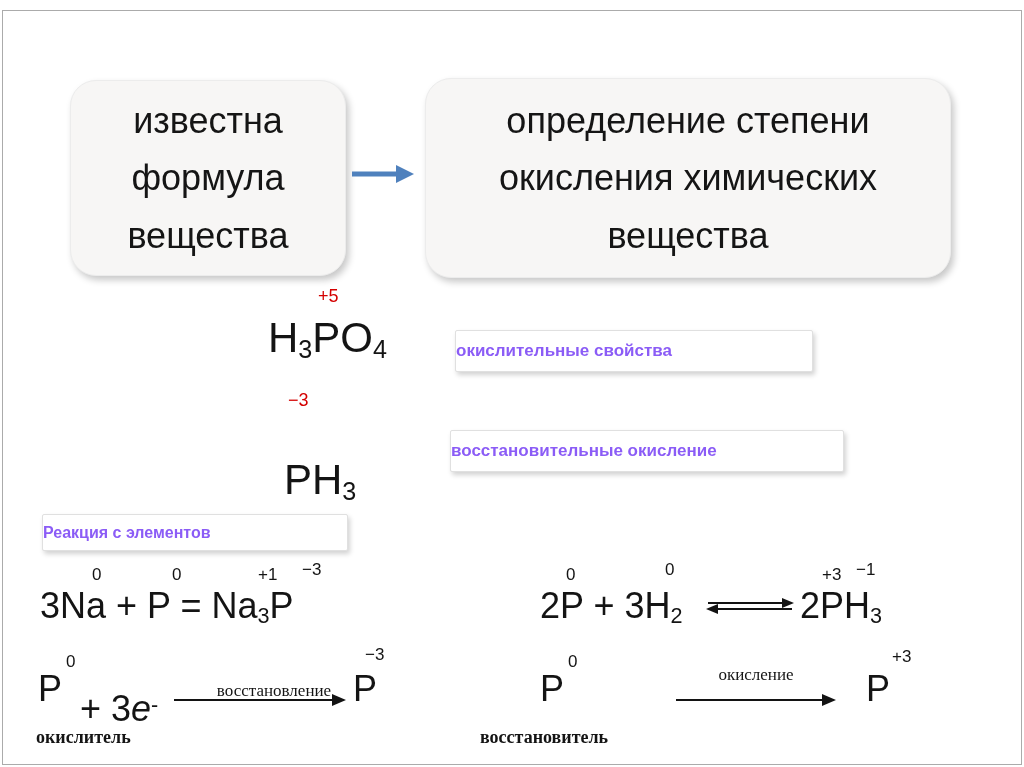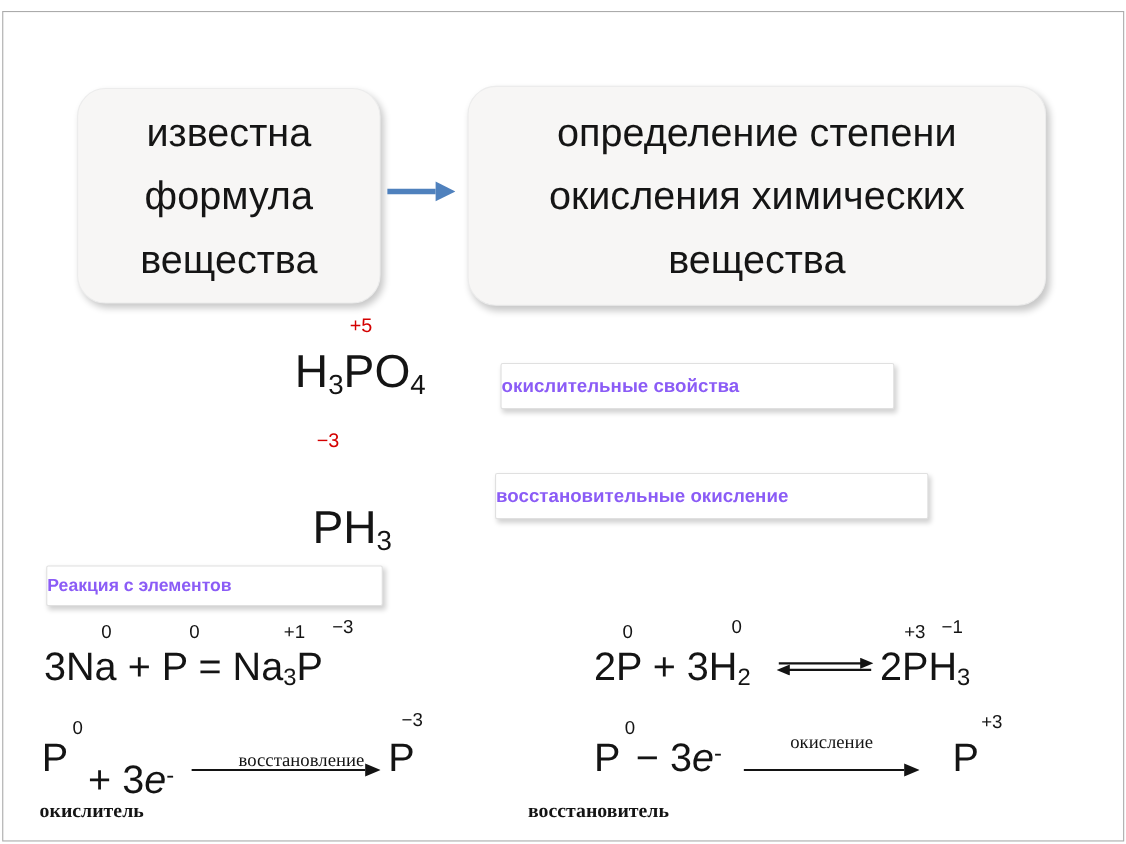--- a/index.html
+++ b/index.html
@@ -138,21 +138,20 @@
   <svg class="abs blk" style="left:174px; top:693px;" width="172" height="14">
     <line x1="0" y1="7" x2="158" y2="7" stroke="currentColor" stroke-width="2"></line>
     <polygon points="158,1 172,7 158,13" fill="currentColor"></polygon>
   </svg>
   <span class="eq" style="left:353px; top:668px;">P</span>
   <span class="ox" style="left:365px; top:645px;">−3</span>
   <div class="role" style="left:36px; top:727px;">окислитель</div>
 
   <span class="eq" style="left:540px; top:668px;">P</span>
   <span class="ox" style="left:568px; top:652px;">0</span>
-  <span class="eq" style="left:578px; top:668px;"><span>− 3</span><span class="it">e</span><span class="sup">-</span></span>
   <div class="arrow-label" style="left:676px; top:665px; width:160px;">окисление</div>
   <svg class="abs blk" style="left:676px; top:693px;" width="160" height="14">
     <line x1="0" y1="7" x2="146" y2="7" stroke="currentColor" stroke-width="2"></line>
     <polygon points="146,1 160,7 146,13" fill="currentColor"></polygon>
   </svg>
   <span class="eq" style="left:866px; top:668px;">P</span>
   <span class="ox" style="left:892px; top:647px;">+3</span>
   <div class="role" style="left:480px; top:727px;">восстановитель</div>
 
 </div>

